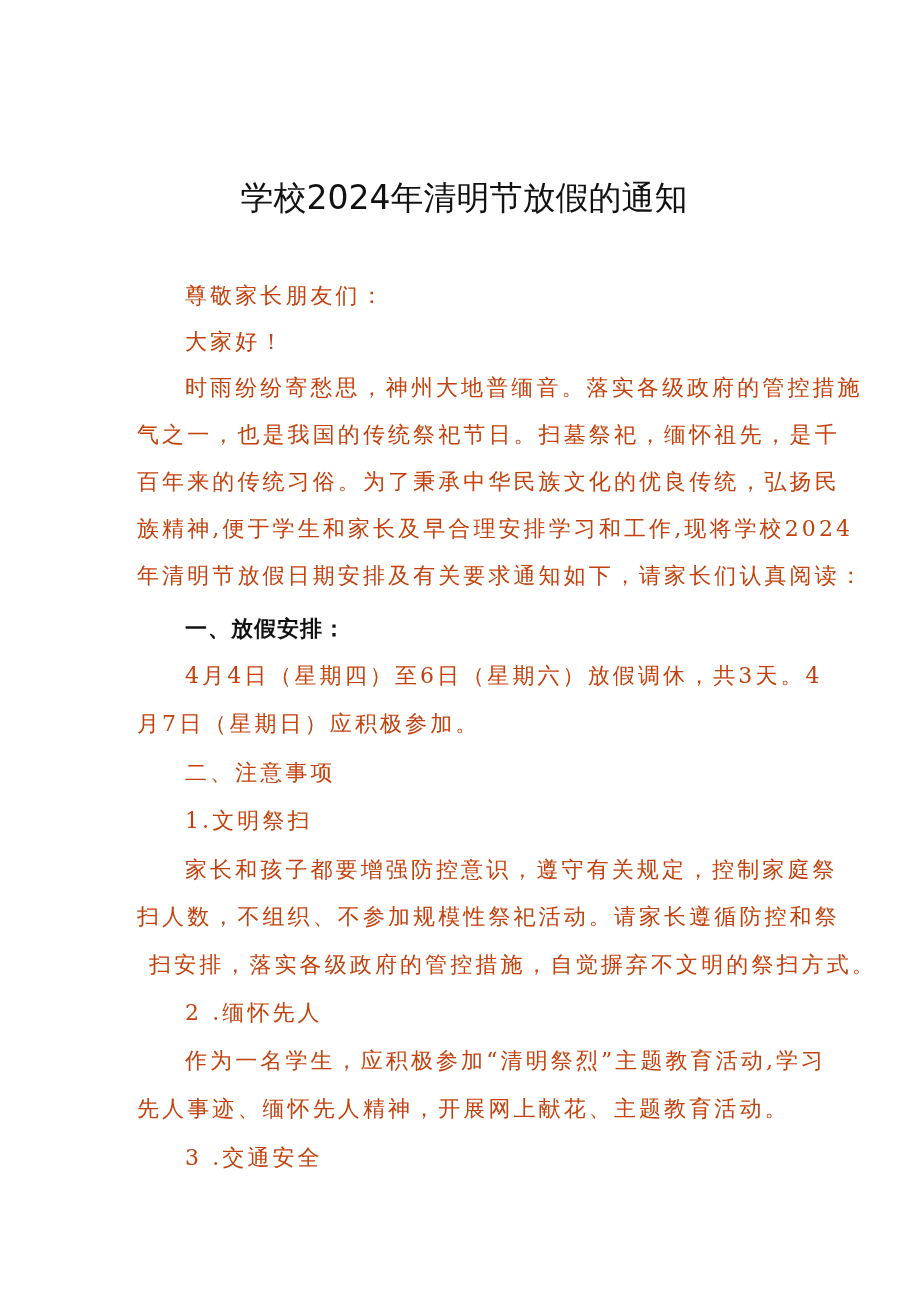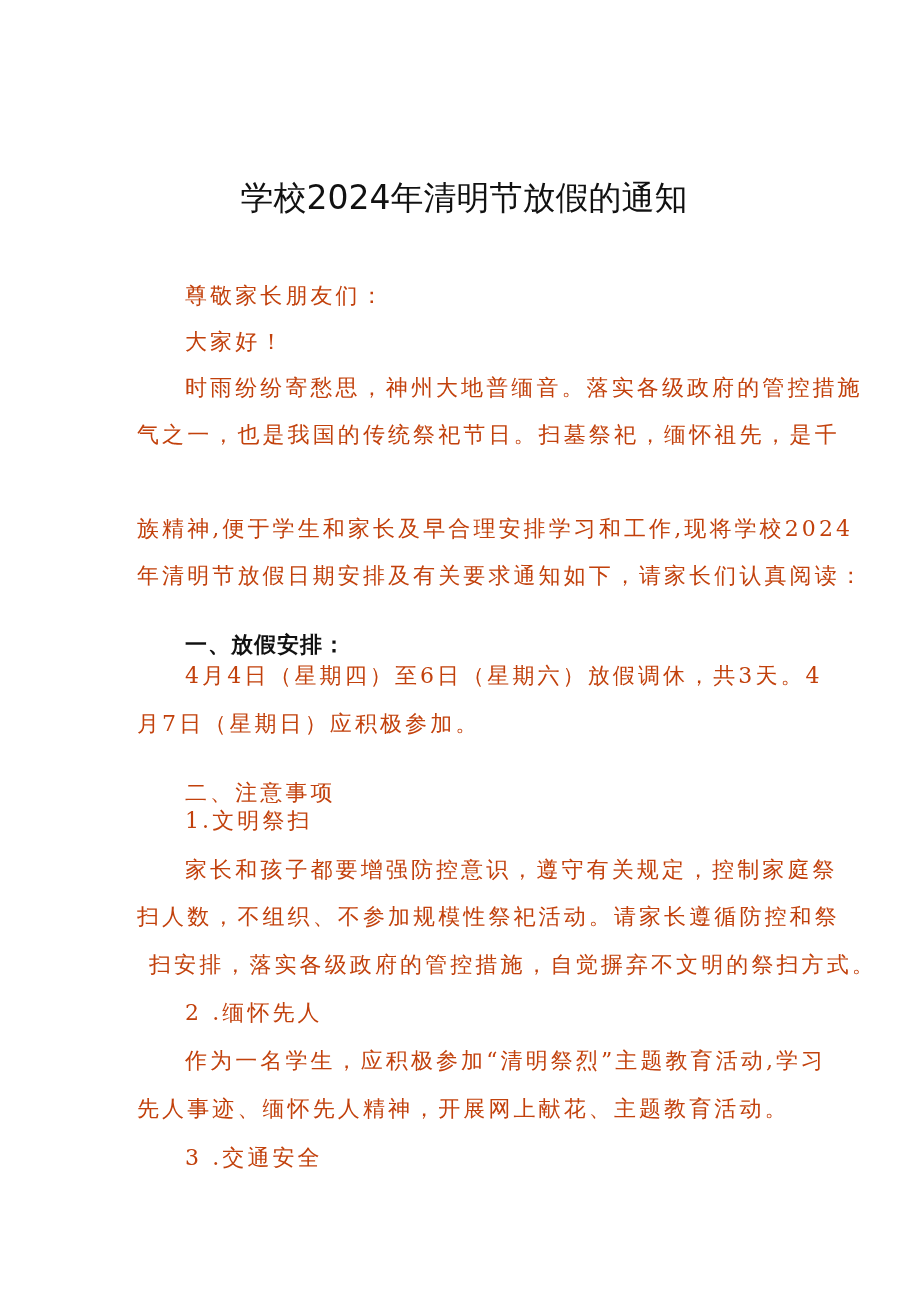--- a/index.html
+++ b/index.html
@@ -57,28 +57,29 @@
 
 <div class="page">
 
   <h1 class="title" style="margin:4px;font-weight:normal;">学校2024年清明节放假的通知</h1>
 
   <div class="line indent" style="top:281px;">尊敬家长朋友们：</div>
   <div class="line indent" style="top:327px;">大家好！</div>
 
   <div class="line indent" style="top:373px;">时雨纷纷寄愁思，神州大地普缅音。落实各级政府的管控措施</div>
   <div class="line" style="top:420px;">气之一，也是我国的传统祭祀节日。扫墓祭祀，缅怀祖先，是千</div>
+  <div class="line" style="top:467px;">百年来的传统习俗。为了秉承中华民族文化的优良传统，弘扬民</div>
   <div class="line" style="top:514px;">族精神,便于学生和家长及早合理安排学习和工作,现将学校2024</div>
   <div class="line" style="top:561px;">年清明节放假日期安排及有关要求通知如下，请家长们认真阅读：</div>
 
-  <div class="line indent heading-bold" style="top:614px;margin-top:16px;">一、放假安排：</div>
+  <div class="line indent heading-bold" style="top:614px;">一、放假安排：</div>
   <div class="line indent" style="top:661px;">4月4日（星期四）至6日（星期六）放假调休，共3天。4</div>
   <div class="line" style="top:709px;">月7日（星期日）应积极参加。</div>
 
-  <div class="line indent" style="top:758px;margin-top:20px;">二、注意事项</div>
+  <div class="line indent" style="top:758px;">二、注意事项</div>
 
   <div class="line indent" style="top:806px;">1.文明祭扫</div>
   <div class="line" style="top:902px;">扫人数，不组织、不参加规模性祭祀活动。请家长遵循防控和祭</div>
   <div class="line indent" style="top:855px;">家长和孩子都要增强防控意识，遵守有关规定，控制家庭祭</div>
   <div class="line" style="top:950px;margin-left:12px;">扫安排，落实各级政府的管控措施，自觉摒弃不文明的祭扫方式。</div>
 
   <div class="line indent" style="top:998px;">2 .缅怀先人</div>
   <div class="line indent" style="top:1046px;">作为一名学生，应积极参加“清明祭烈”主题教育活动,学习</div>
   <div class="line" style="top:1094px;">先人事迹、缅怀先人精神，开展网上献花、主题教育活动。</div>
 

